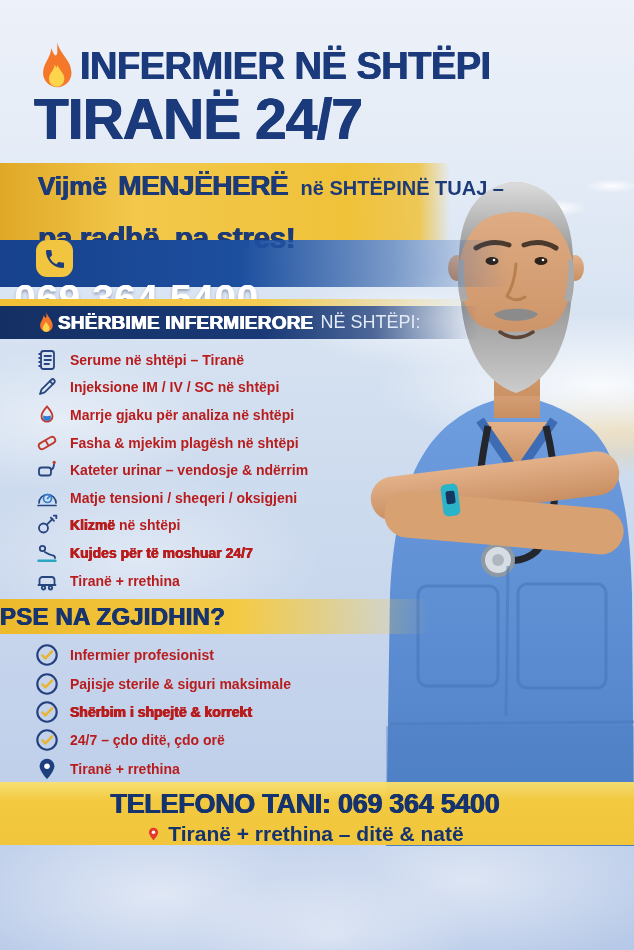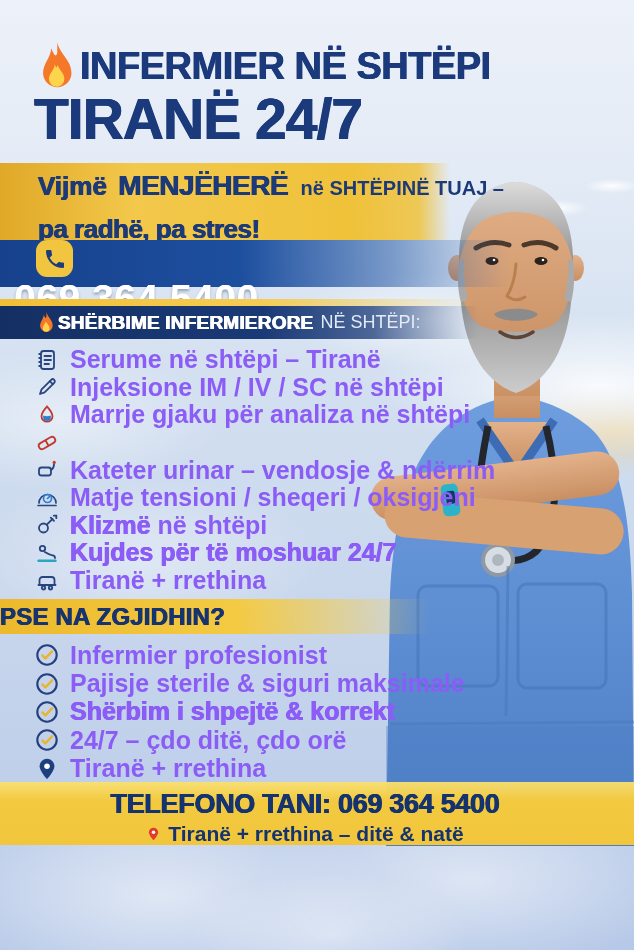--- a/index.html
+++ b/index.html
@@ -31,21 +31,21 @@
   .city{position:absolute;top:86px;left:34px;margin:0;font-size:57px;font-weight:700;
     color:#1b3a7c;letter-spacing:-1px;z-index:2;white-space:nowrap;}
   
   .banner{position:absolute;top:163px;left:0;width:450px;height:77px;z-index:2;
     background:linear-gradient(90deg,#e0a827 0%,#f3c84b 30%,#f0c23a 78%,rgba(240,194,58,.85) 93%,rgba(240,194,58,0) 100%);
     color:#1c3a78;padding-left:38px;box-sizing:border-box;}
   .banner .b1{margin-top:7px;white-space:nowrap;}
   .banner .lead{font-size:26px;font-weight:700;margin-right:7px;}
   .banner .big{font-size:28px;font-weight:700;margin-right:8px;letter-spacing:-.5px;}
   .banner .rest{font-size:20px;font-weight:700;}
-  .banner .b2{font-size:26px;font-weight:700;margin-top:12px;letter-spacing:-.5px;}
+  .banner .b2{font-size:30px;font-weight:700;margin-top:19px;letter-spacing:-.5px;}
   
   .phoneband{position:absolute;top:240px;left:0;width:100%;height:47px;z-index:2;
     display:flex;align-items:flex-start;
     background:linear-gradient(90deg,#17418c 0%,#1d4f9f 38%,rgba(41,92,167,.55) 62%,rgba(120,160,210,0) 80%);flex-direction:column;}
   .phone-ic{width:37px;height:37px;margin-left:36px;border-radius:11px;background:#f1c53f;
     display:flex;align-items:center;justify-content:center;flex:0 0 auto;}
   .phone-ic svg{width:24px;height:24px;}
   .phone-num{margin-left:14px;font-size:39px;font-weight:700;color:#fff;letter-spacing:.5px;
     text-shadow:0 2px 3px rgba(10,30,70,.35),.5px 0 #fff;}
   
@@ -59,21 +59,21 @@
   .svc-head .sh-rest{margin-left:7px;font-size:18px;font-weight:400;color:#e4ebf8;white-space:nowrap;}
   
   ul.flyer-list{position:absolute;left:34px;margin:0;padding:0;list-style:none;z-index:2;}
   .svc-list{top:346px;}
   .why-list{top:641px;}
   .flyer-list li{display:flex;align-items:center;gap:10px;white-space:nowrap;}
   .svc-list li{height:27.6px;}
   .why-list li{height:28.4px;}
   .flyer-list .ic{width:26px;height:26px;display:flex;align-items:center;justify-content:center;flex:0 0 auto;}
   .flyer-list .ic svg{width:24px;height:24px;}
-  .flyer-list .t{font-size:25px;font-weight:700;color:#8b5cf6;}
+  .flyer-list .t{font-size:14px;font-weight:700;color:#b91c1c;}
   .flyer-list .t b{font-weight:700;text-shadow:.4px 0 currentColor,-.4px 0 currentColor;}
   
   .why-head{position:absolute;top:599px;left:0;width:430px;height:35px;z-index:2;
     line-height:35px;box-sizing:border-box;
     font-size:24px;font-weight:700;color:#17346e;letter-spacing:.2px;
     text-shadow:.5px 0 currentColor,-.5px 0 currentColor;
     background:linear-gradient(90deg,#edb92c 0%,#f4ca43 55%,rgba(244,202,67,.6) 74%,rgba(244,202,67,0) 100%);}
   
   .cta{position:absolute;top:782px;left:0;width:610px;height:65px;z-index:3;
     text-align:center;color:#15346f;}
@@ -232,20 +232,21 @@
     </li>
     <li>
       <span class="ic">
         <svg viewBox="0 0 24 24" fill="none" stroke="#c2392e" stroke-width="1.8">
             <g transform="rotate(-30 12 12)">
               <rect x="3" y="8.8" width="18" height="6.4" rx="3.2"></rect>
               <path d="M12 8.8v6.4"></path>
             </g>
           </svg>
       </span>
+      <span class="t"><b></b><span>Fasha &amp; mjekim plagësh në shtëpi</span></span>
     </li>
     <li>
       <span class="ic">
         <svg viewBox="0 0 24 24" fill="none" stroke="#27457f" stroke-width="1.8" stroke-linecap="round">
             <rect x="4" y="9.5" width="12" height="8" rx="2.5"></rect>
             <path d="M16 12c2-1 3-3.2 3-5.8"></path>
             <circle cx="19.2" cy="4.4" r="1.6" fill="#c2392e" stroke="none"></circle>
           </svg>
       </span>
       <span class="t"><b></b><span>Kateter urinar – vendosje &amp; ndërrim</span></span>

